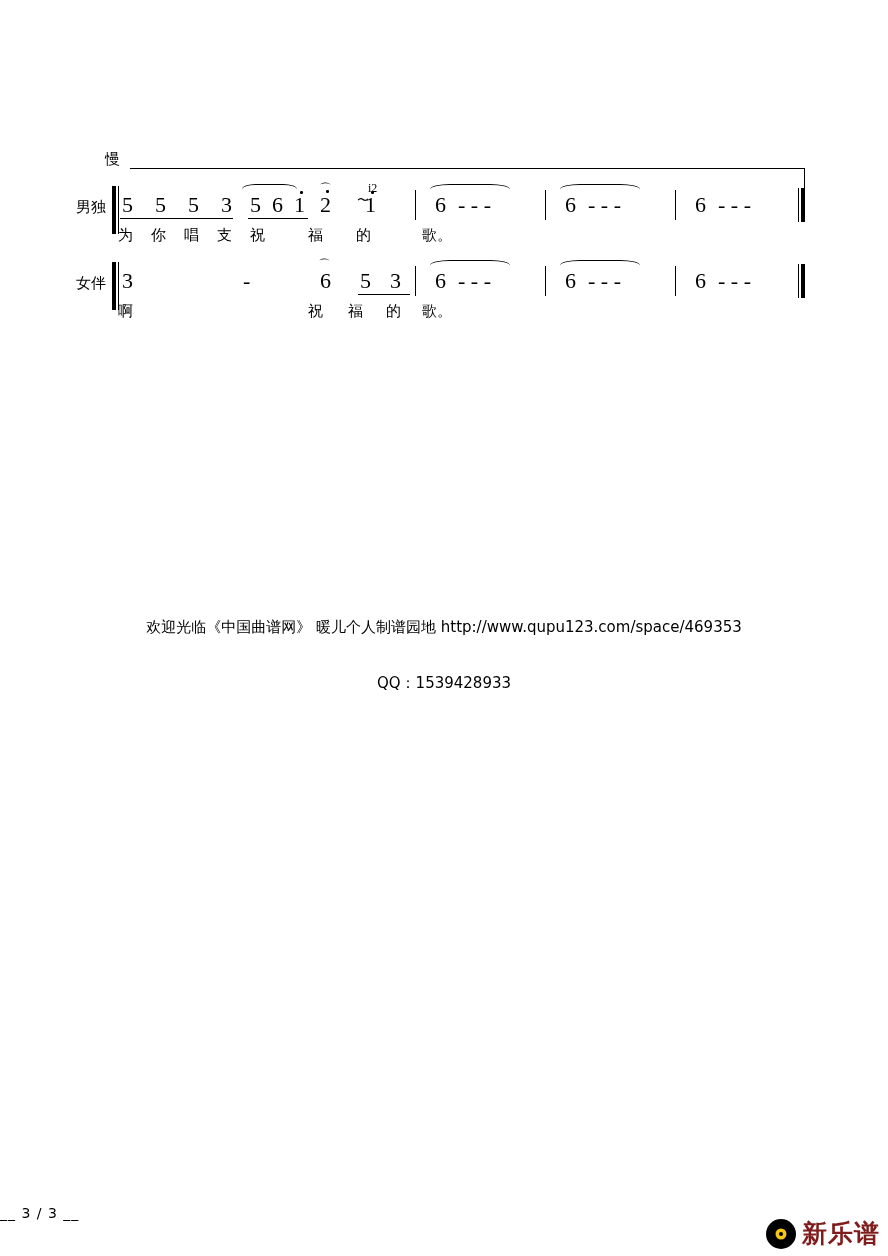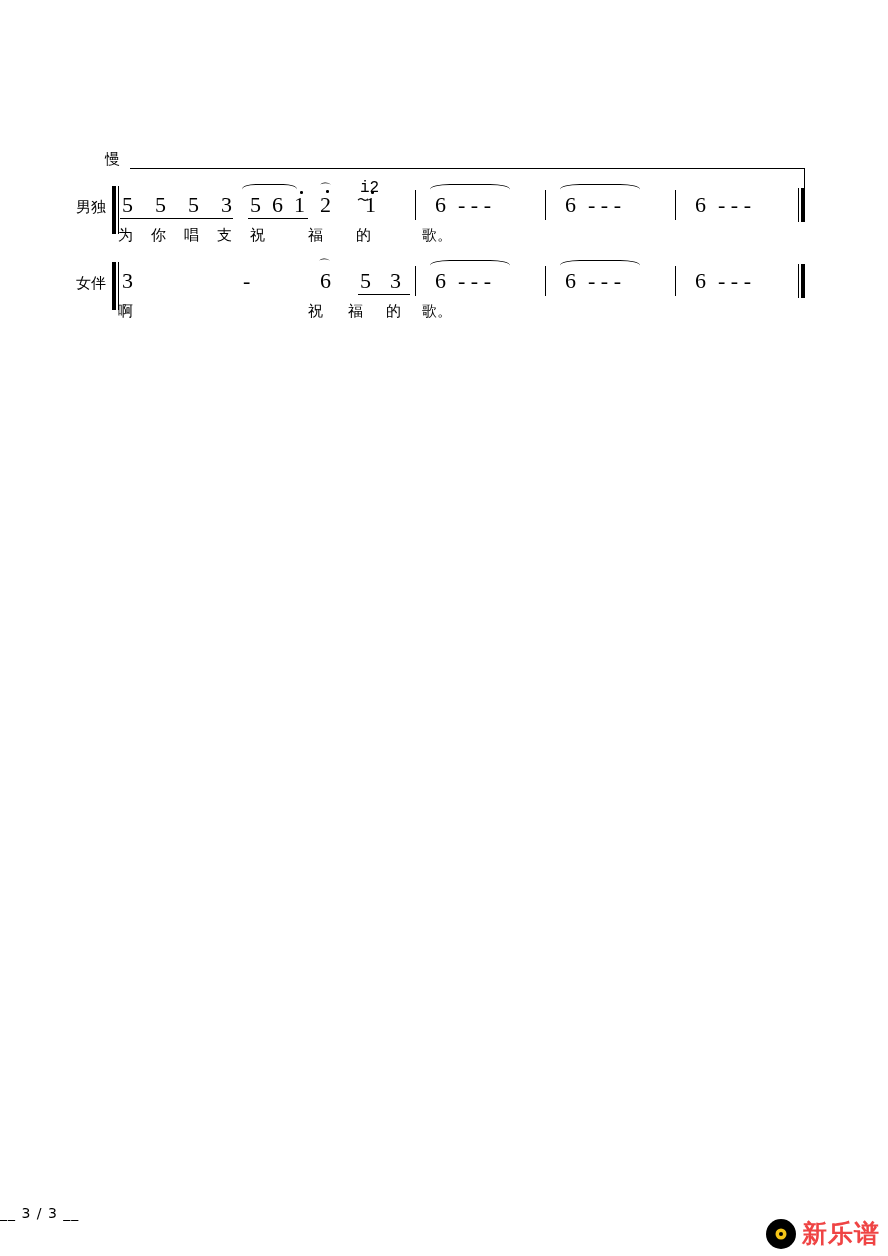--- a/index.html
+++ b/index.html
@@ -140,23 +140,24 @@
     background: #000;
   }
   .fermata {
     position: absolute;
     font-family: "DejaVu Sans", sans-serif;
     font-size: 13px;
     line-height: 13px;
   }
   .small-num {
     position: absolute;
-    font-family: Liberation Mono, monospace;
-    font-size: 16px;
+    font-family: Liberation Serif, serif;
+    font-size: 12px;
     line-height: 12px;
+    margin-left: 8px;
   }
   .tilde {
     position: absolute;
     font-family: "DejaVu Sans", sans-serif;
     font-size: 12px;
     line-height: 12px;
   }
   .lyric {
     position: absolute;
     font-family: "DejaVu Sans", sans-serif;
@@ -229,21 +230,21 @@
     left: 50%; top: 50%;
     transform: translate(-50%,-50%);
     width: 4px; height: 4px;
     border-radius: 50%;
     background: #000;
   }
   .wm-text {
     font-family: "DejaVu Sans", sans-serif;
     font-size: 25px;
     font-weight: bold;
-    color: #ef4444;
+    color: #7f1d1d;
     letter-spacing: 1px;
   }
 </style>
 </head>
 <body>
 
 <div class="page">
 
   <div class="score">
 
@@ -335,20 +336,22 @@
       <div class="barline-end" style="left:738px;"></div>
 
       <div class="lyric" style="left:58px;">啊</div>
       <div class="lyric" style="left:248px;">祝</div>
       <div class="lyric" style="left:288px;">福</div>
       <div class="lyric" style="left:326px;">的</div>
       <div class="lyric" style="left:362px;">歌。</div>
     </div>
   </div>
 
+  <div class="credit-line credit1">欢迎光临《中国曲谱网》 暖儿个人制谱园地  http://www.qupu123.com/space/469353</div>
+  <div class="credit-line credit2">QQ：1539428933</div>
 
   <div class="page-number">__ 3 / 3 __</div>
 
   <div class="watermark">
     <div class="wm-disc"></div>
     <div class="wm-text">新乐谱</div>
   </div>
 
 </div>
 

